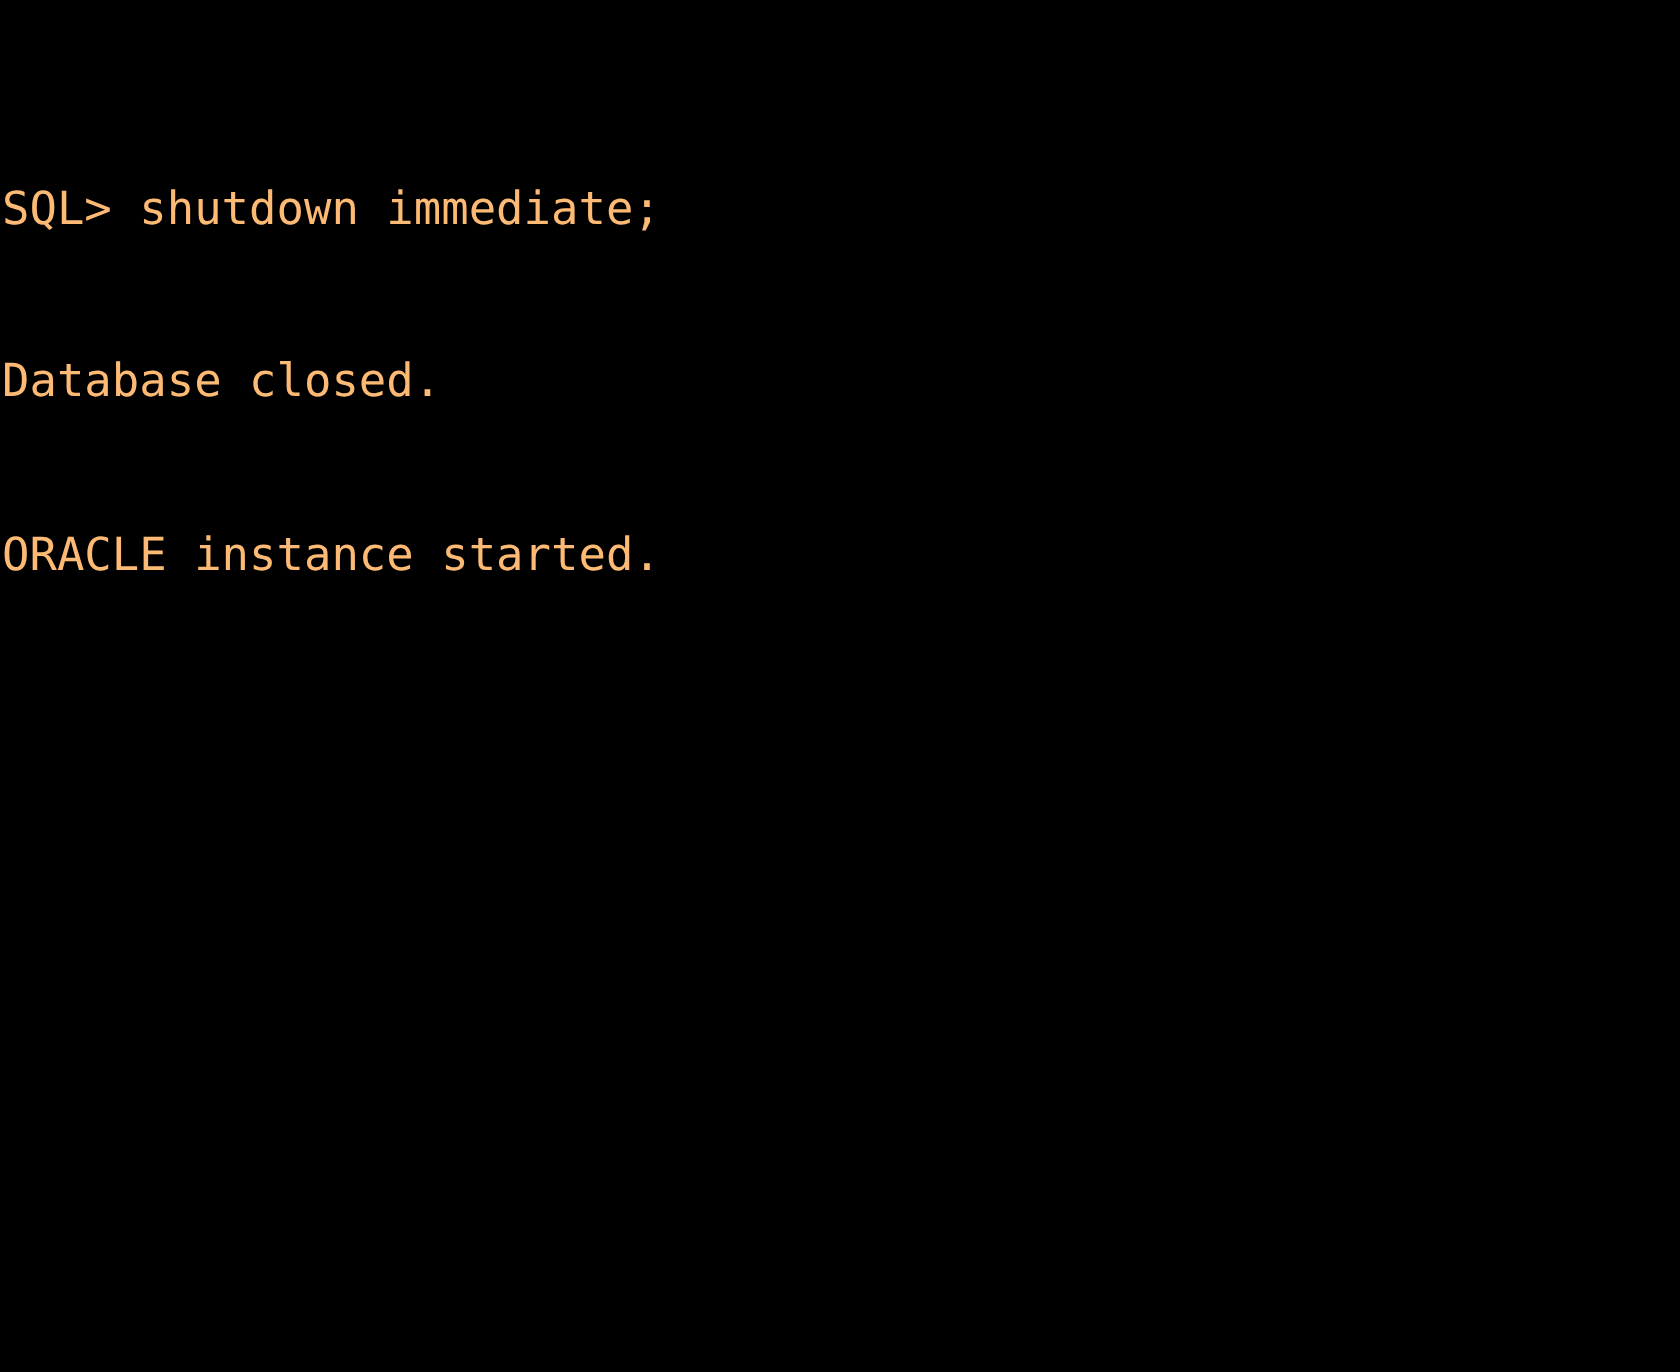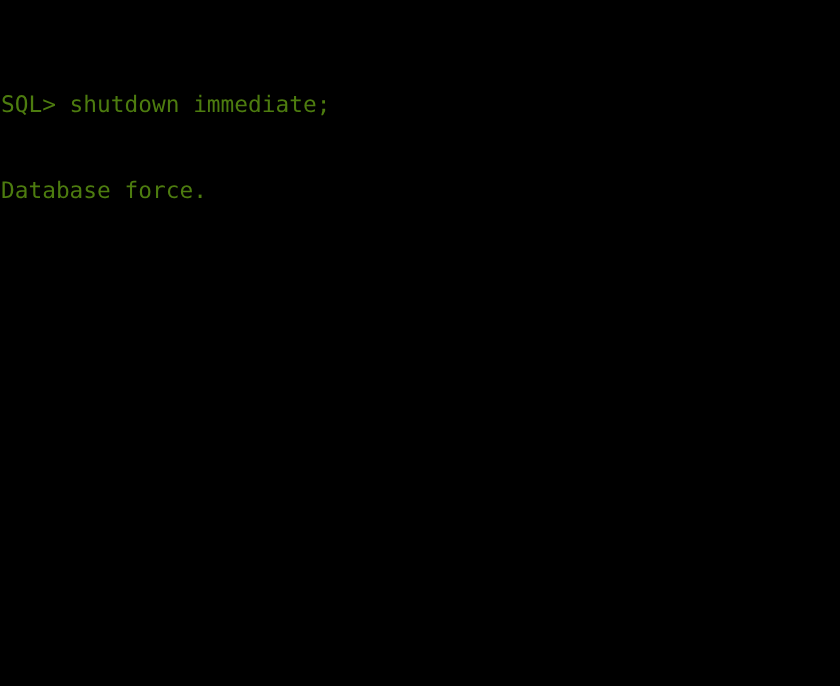--- a/index.html
+++ b/index.html
@@ -29,35 +29,36 @@
     margin: 0;
     padding: 0;
     -webkit-font-smoothing: antialiased;
     text-rendering: geometricPrecision;
   }
 
   .line {
     height: 28.9px;
     white-space: pre;
     display: block;
-    color: #4d7c0f;
+    color: #fdba74;
   }
 
   .line.blank {
     color: transparent;
   }
 </style>
 </head>
 <body>
 
 <div id="terminal">
   <div id="screen">
 
     <span class="line">SQL&gt; shutdown immediate;</span>
-    <span class="line">Database force.</span>
+    <span class="line">Database closed.</span>
+    <span class="line">ORACLE instance started.</span>
     <span class="line blank"></span>
     
     
     
     
     
     
     
     
     

